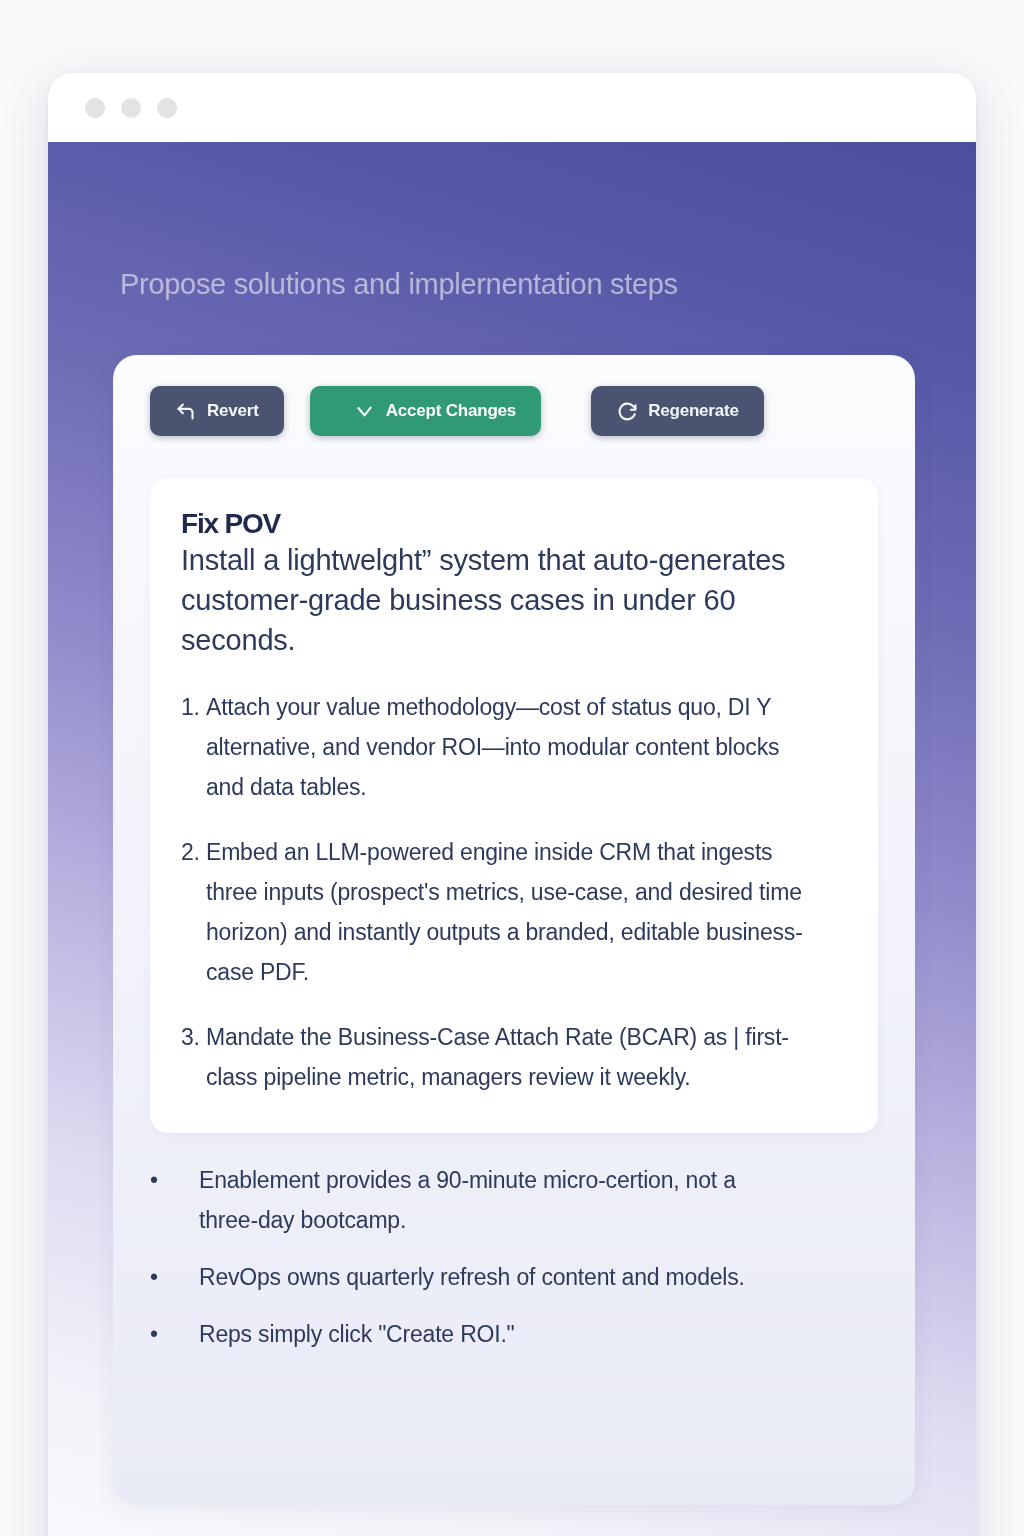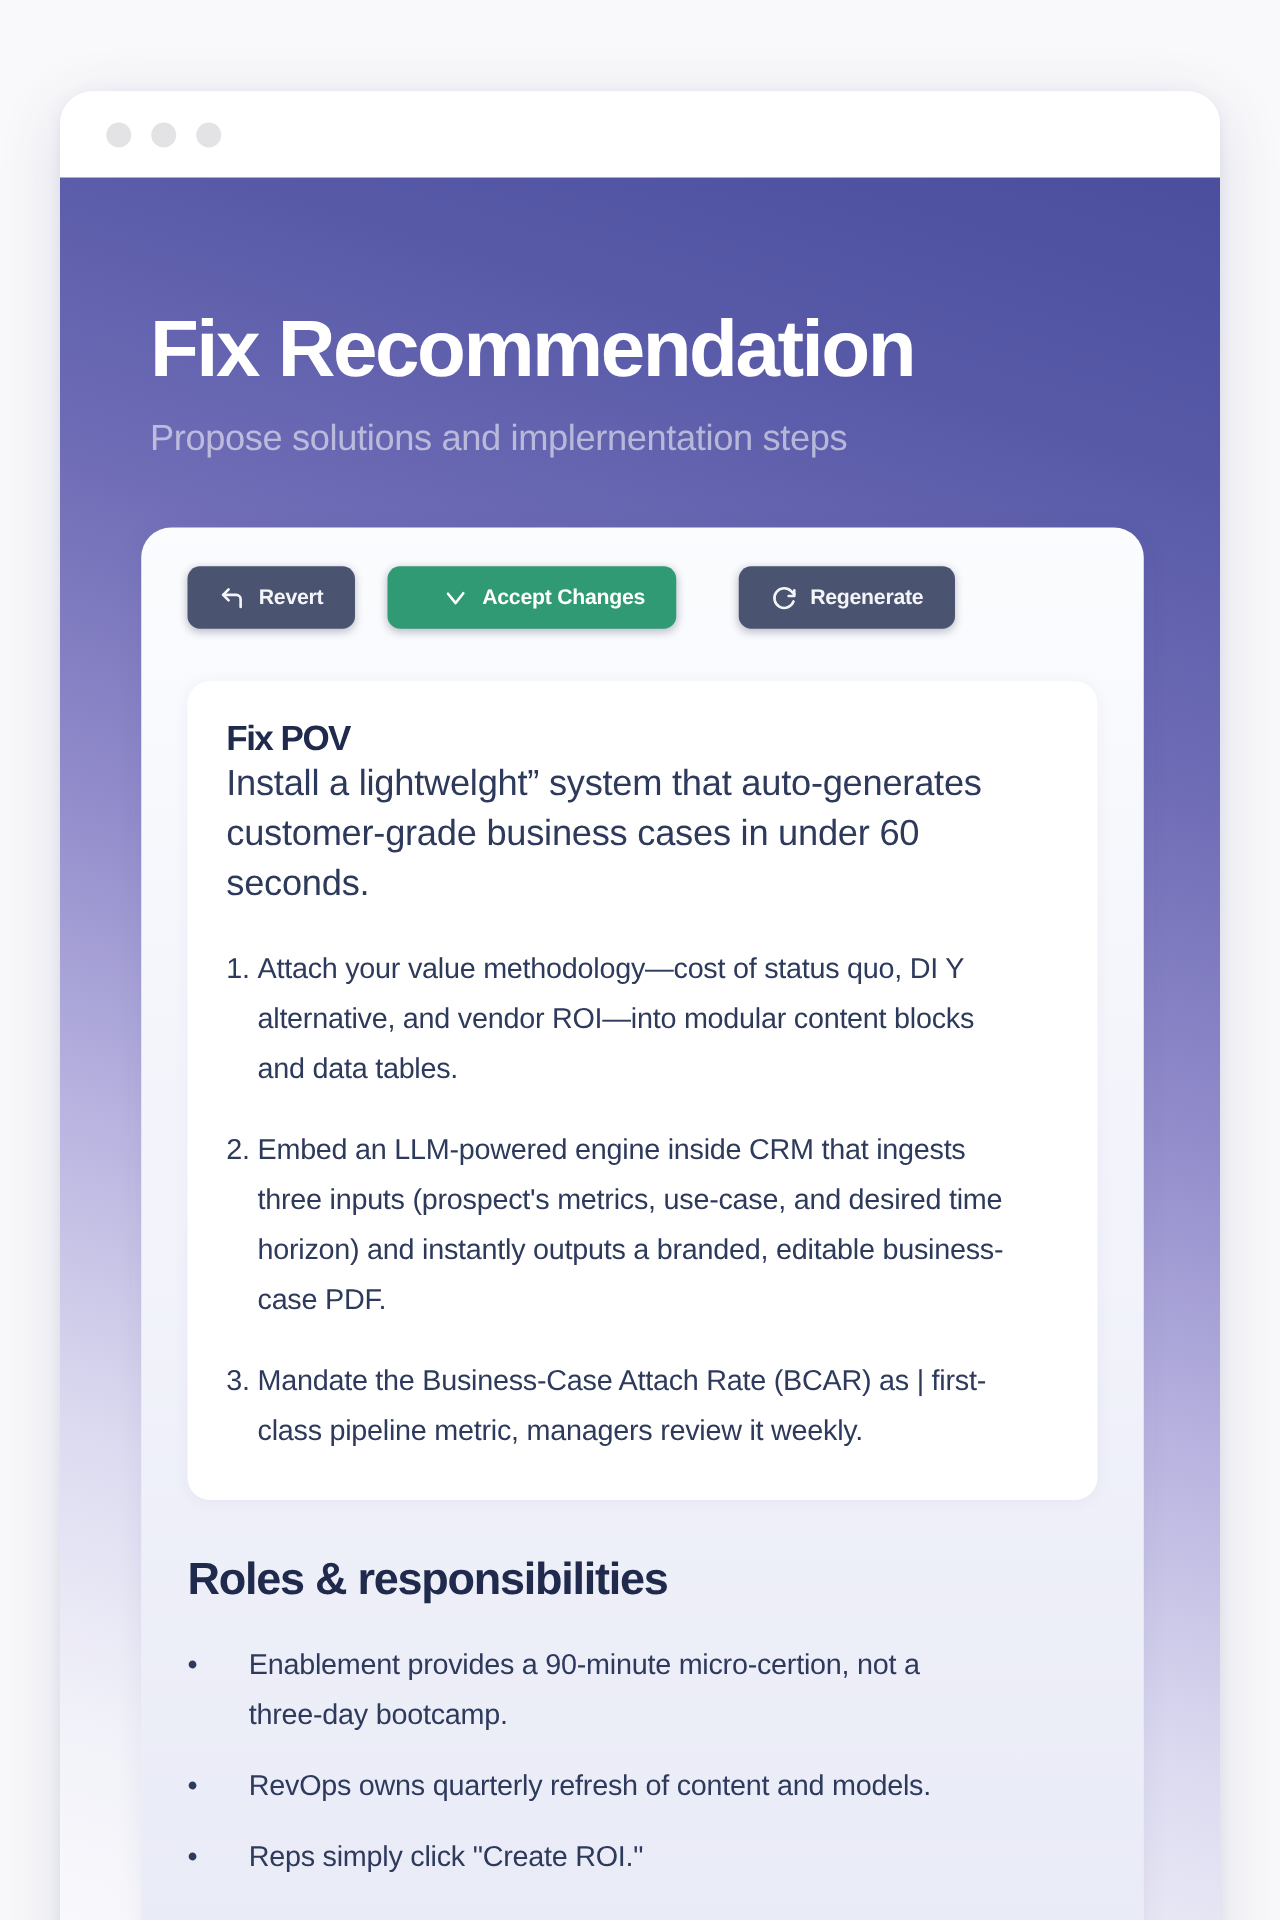--- a/index.html
+++ b/index.html
@@ -108,21 +108,20 @@
 
   <div class="titlebar">
     <span class="dot"></span>
     <span class="dot"></span>
     <span class="dot"></span>
   </div>
 
   <div class="content">
 
     <div class="header">
-      <div class="page-title">Fix Recommendation</div>
       <div class="page-subtitle">Propose solutions and implernentation steps</div>
     </div>
 
     <div class="panel">
 
       <div class="toolbar">
         <button class="btn btn-dark">
           <span style="display:inline-flex;">
             <svg viewBox="0 0 24 24" fill="none" stroke="currentColor" stroke-width="2.4" stroke-linecap="round" stroke-linejoin="round">
               <polyline points="9 14 4 9 9 4"></polyline>
@@ -165,21 +164,20 @@
             <span class="step-num">2.</span>
             <span class="step-text">Embed an LLM-powered engine inside CRM that ingests three inputs (prospect's metrics, use-case, and desired time horizon) and instantly outputs a branded, editable business-case PDF.</span>
           </div>
           <div class="step">
             <span class="step-num">3.</span>
             <span class="step-text">Mandate the Business-Case Attach Rate (BCAR) as | first-class pipeline metric, managers review it weekly.</span>
           </div>
         </div>
       </div>
 
-      <h2 class="roles-heading">Roles &amp; responsibilities</h2>
 
       <ul class="bullets">
         <li class="bullet">
           <span class="bullet-marker">•</span>
           <span class="bullet-text">Enablement provides a 90-minute micro-certion, not a three-day bootcamp.</span>
         </li>
         <li class="bullet">
           <span class="bullet-marker">•</span>
           <span class="bullet-text">RevOps owns quarterly refresh of content and models.</span>
         </li>

